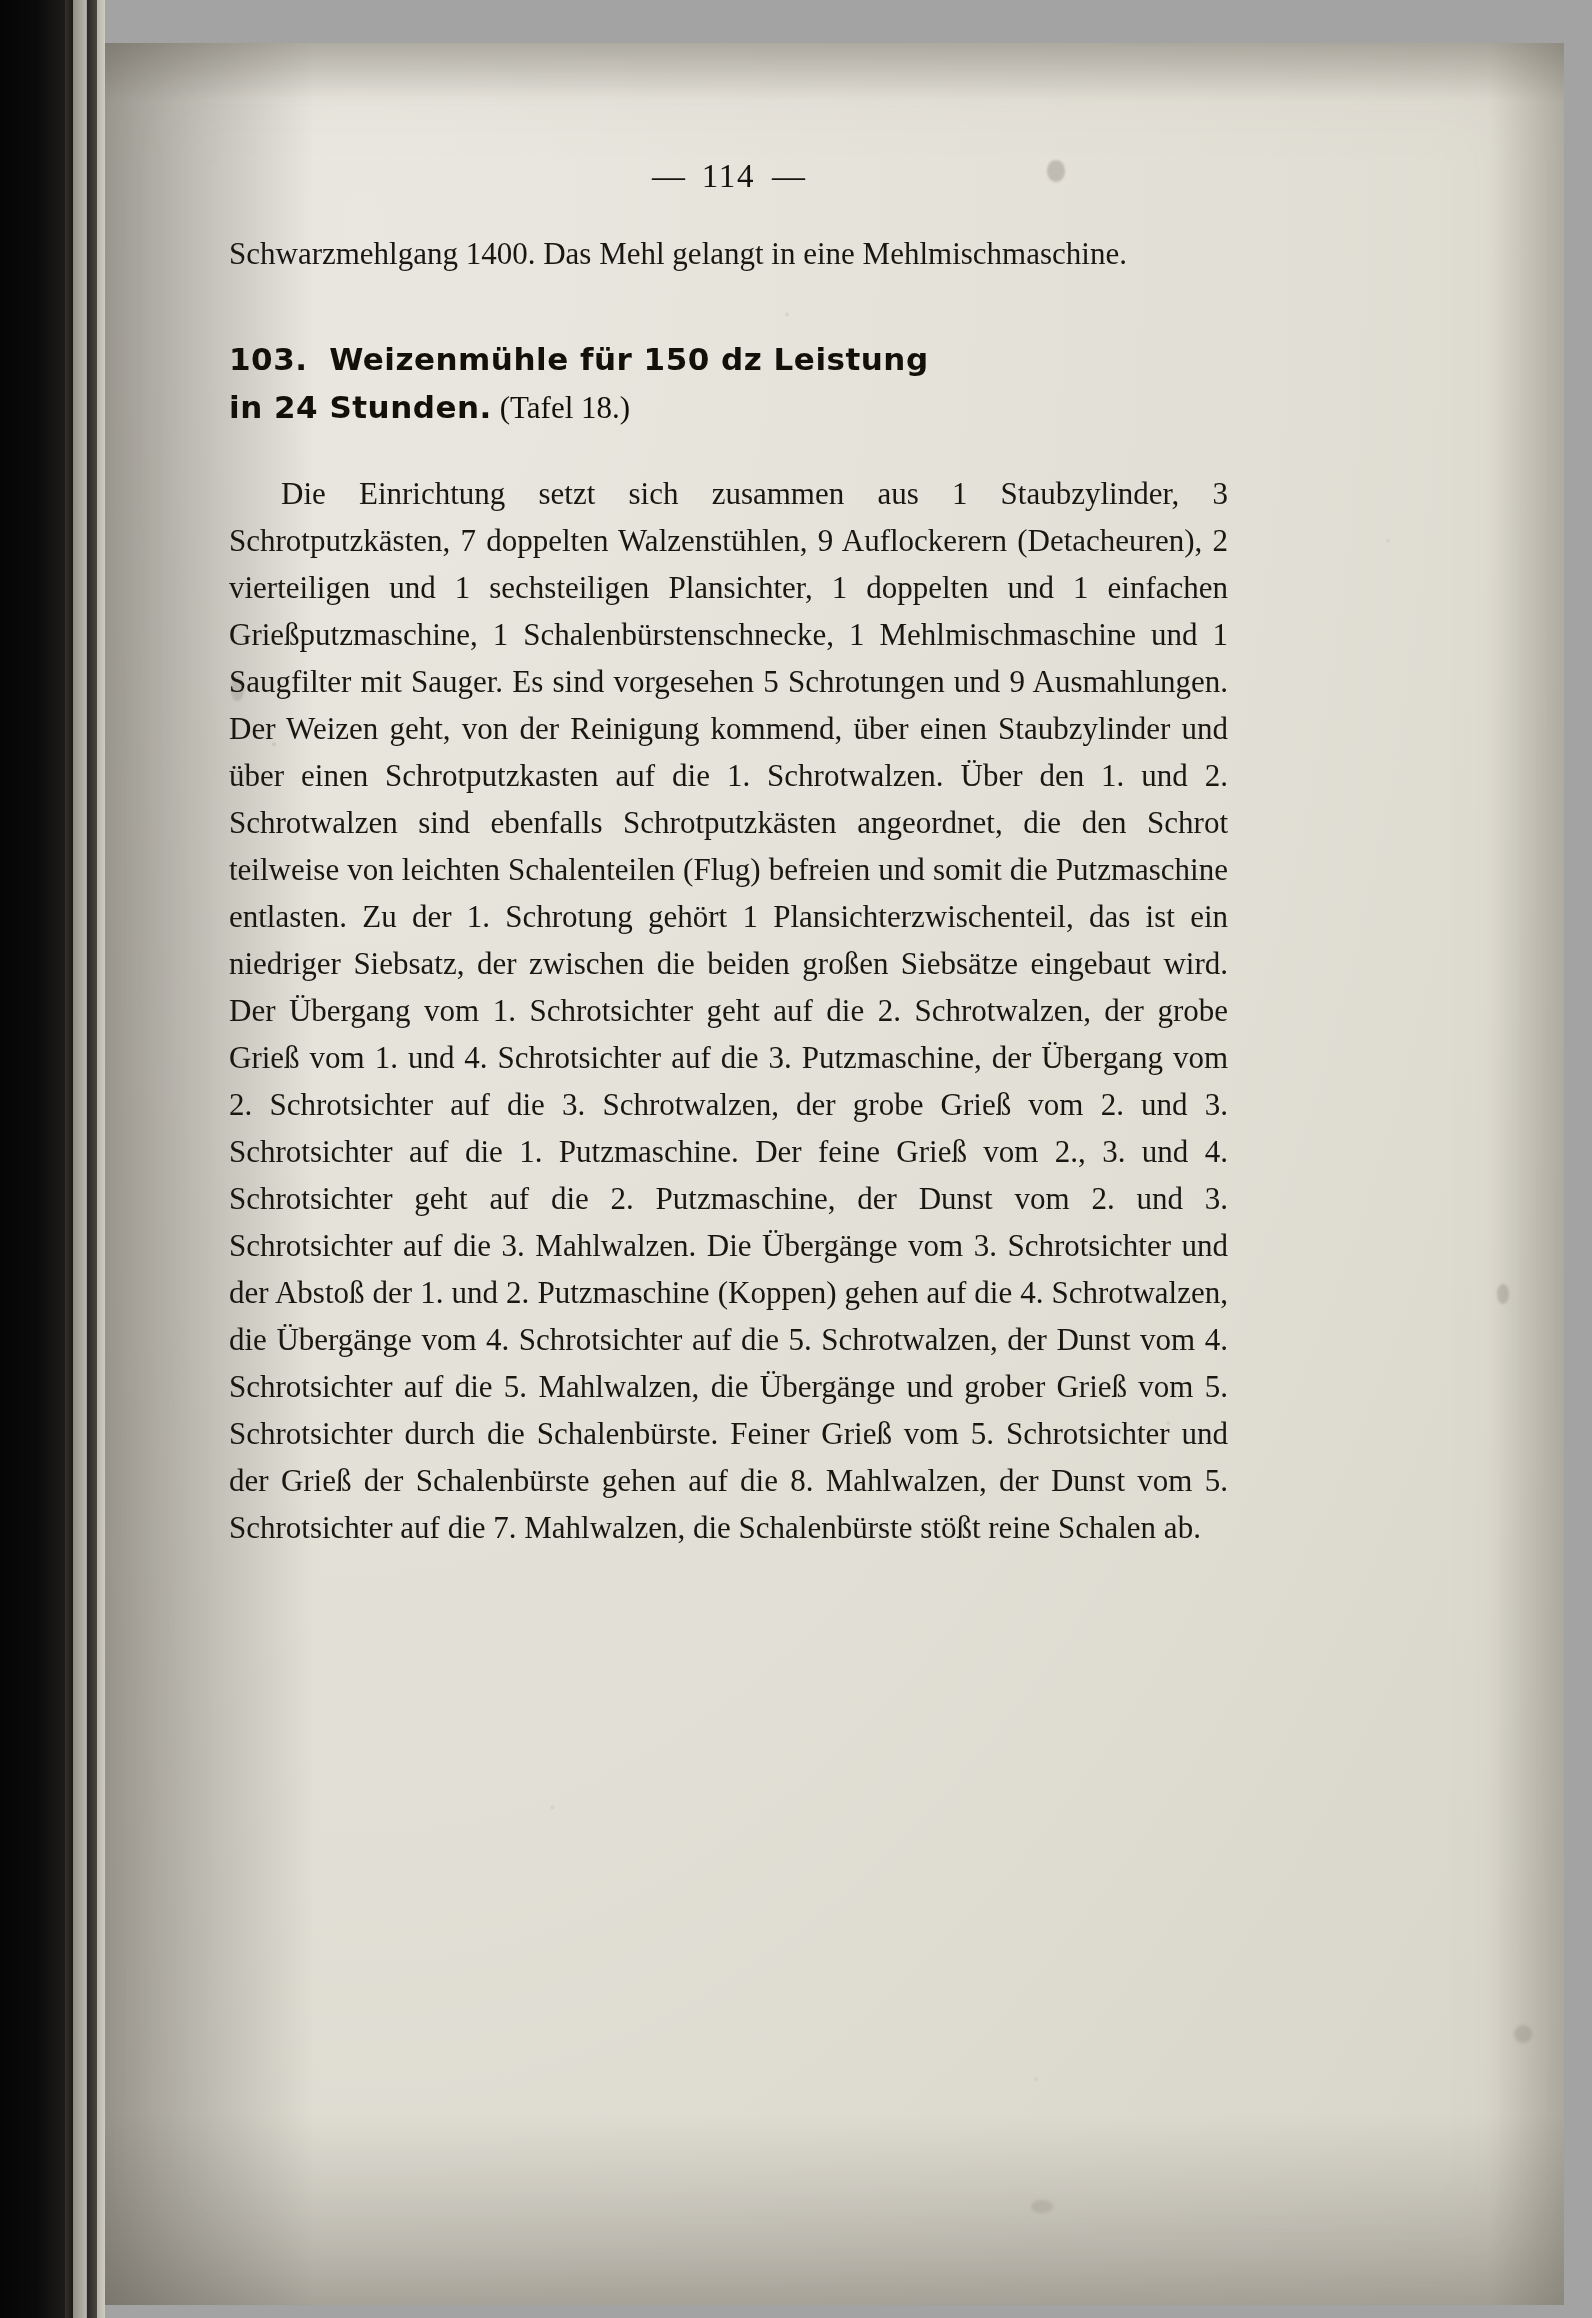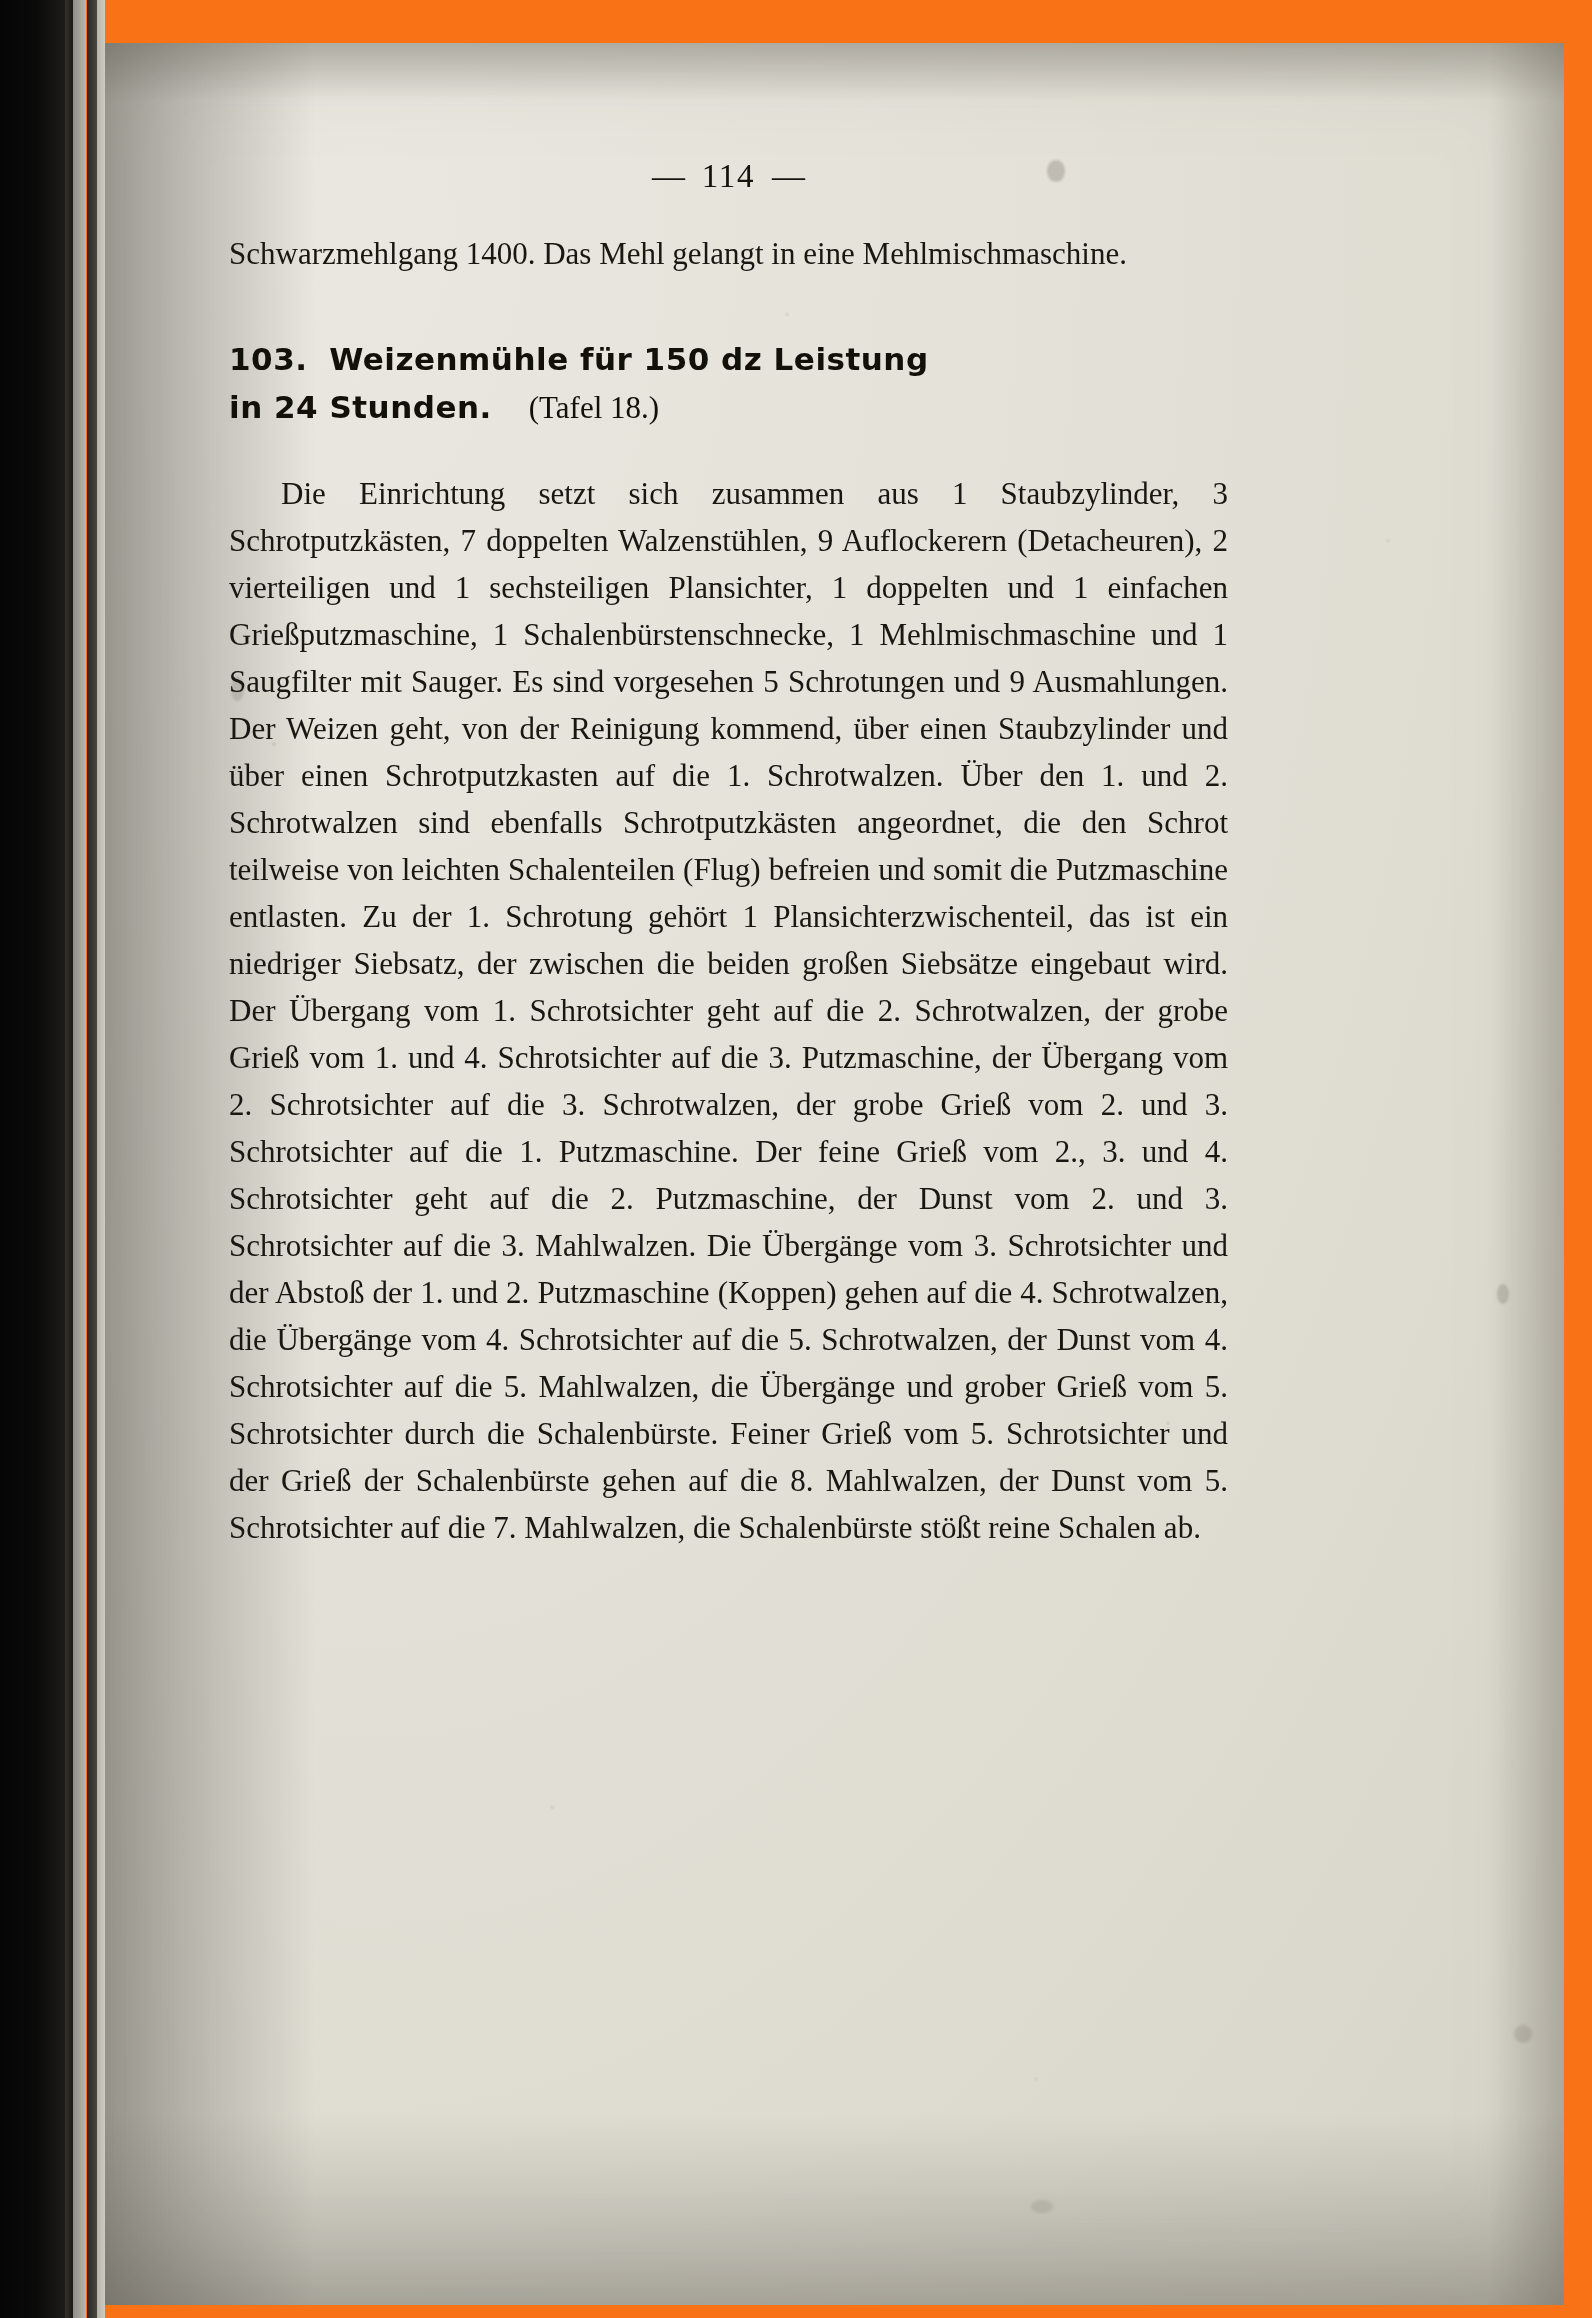--- a/index.html
+++ b/index.html
@@ -11,21 +11,21 @@
     width: 1592px;
     height: 2319px;
     overflow: hidden;
     font-family: "Liberation Serif", serif;
   }
 
   
   #scan {
     position: absolute;
     inset: 0;
-    background: #f97316;
+    background: #a3a3a3;
   }
 
   
   .spine-dark {
     position: absolute;
     left: 0;
     top: 0;
     width: 65px;
     height: 2319px;
     background: linear-gradient(to right, #050505 0%, #0a0a0a 55%, #1d1c1a 100%);
@@ -141,21 +141,21 @@
     line-height: 48px;
     letter-spacing: 0.5px;
     color: #121109;
     margin: 58px 0 38px 0;
   }
   .heading .num { margin-right: 21.7px; }
   .heading .plate {
     font-family: "Liberation Serif", serif;
     font-weight: normal;
     letter-spacing: 0;
-    margin-left: 37px;
+    margin-left: 8px;
     font-size: 31px;
   }
   .heading .line2 { display: block; }
 
   
   .blotch {
     position: absolute;
     border-radius: 50%;
     z-index: 4;
     pointer-events: none;

